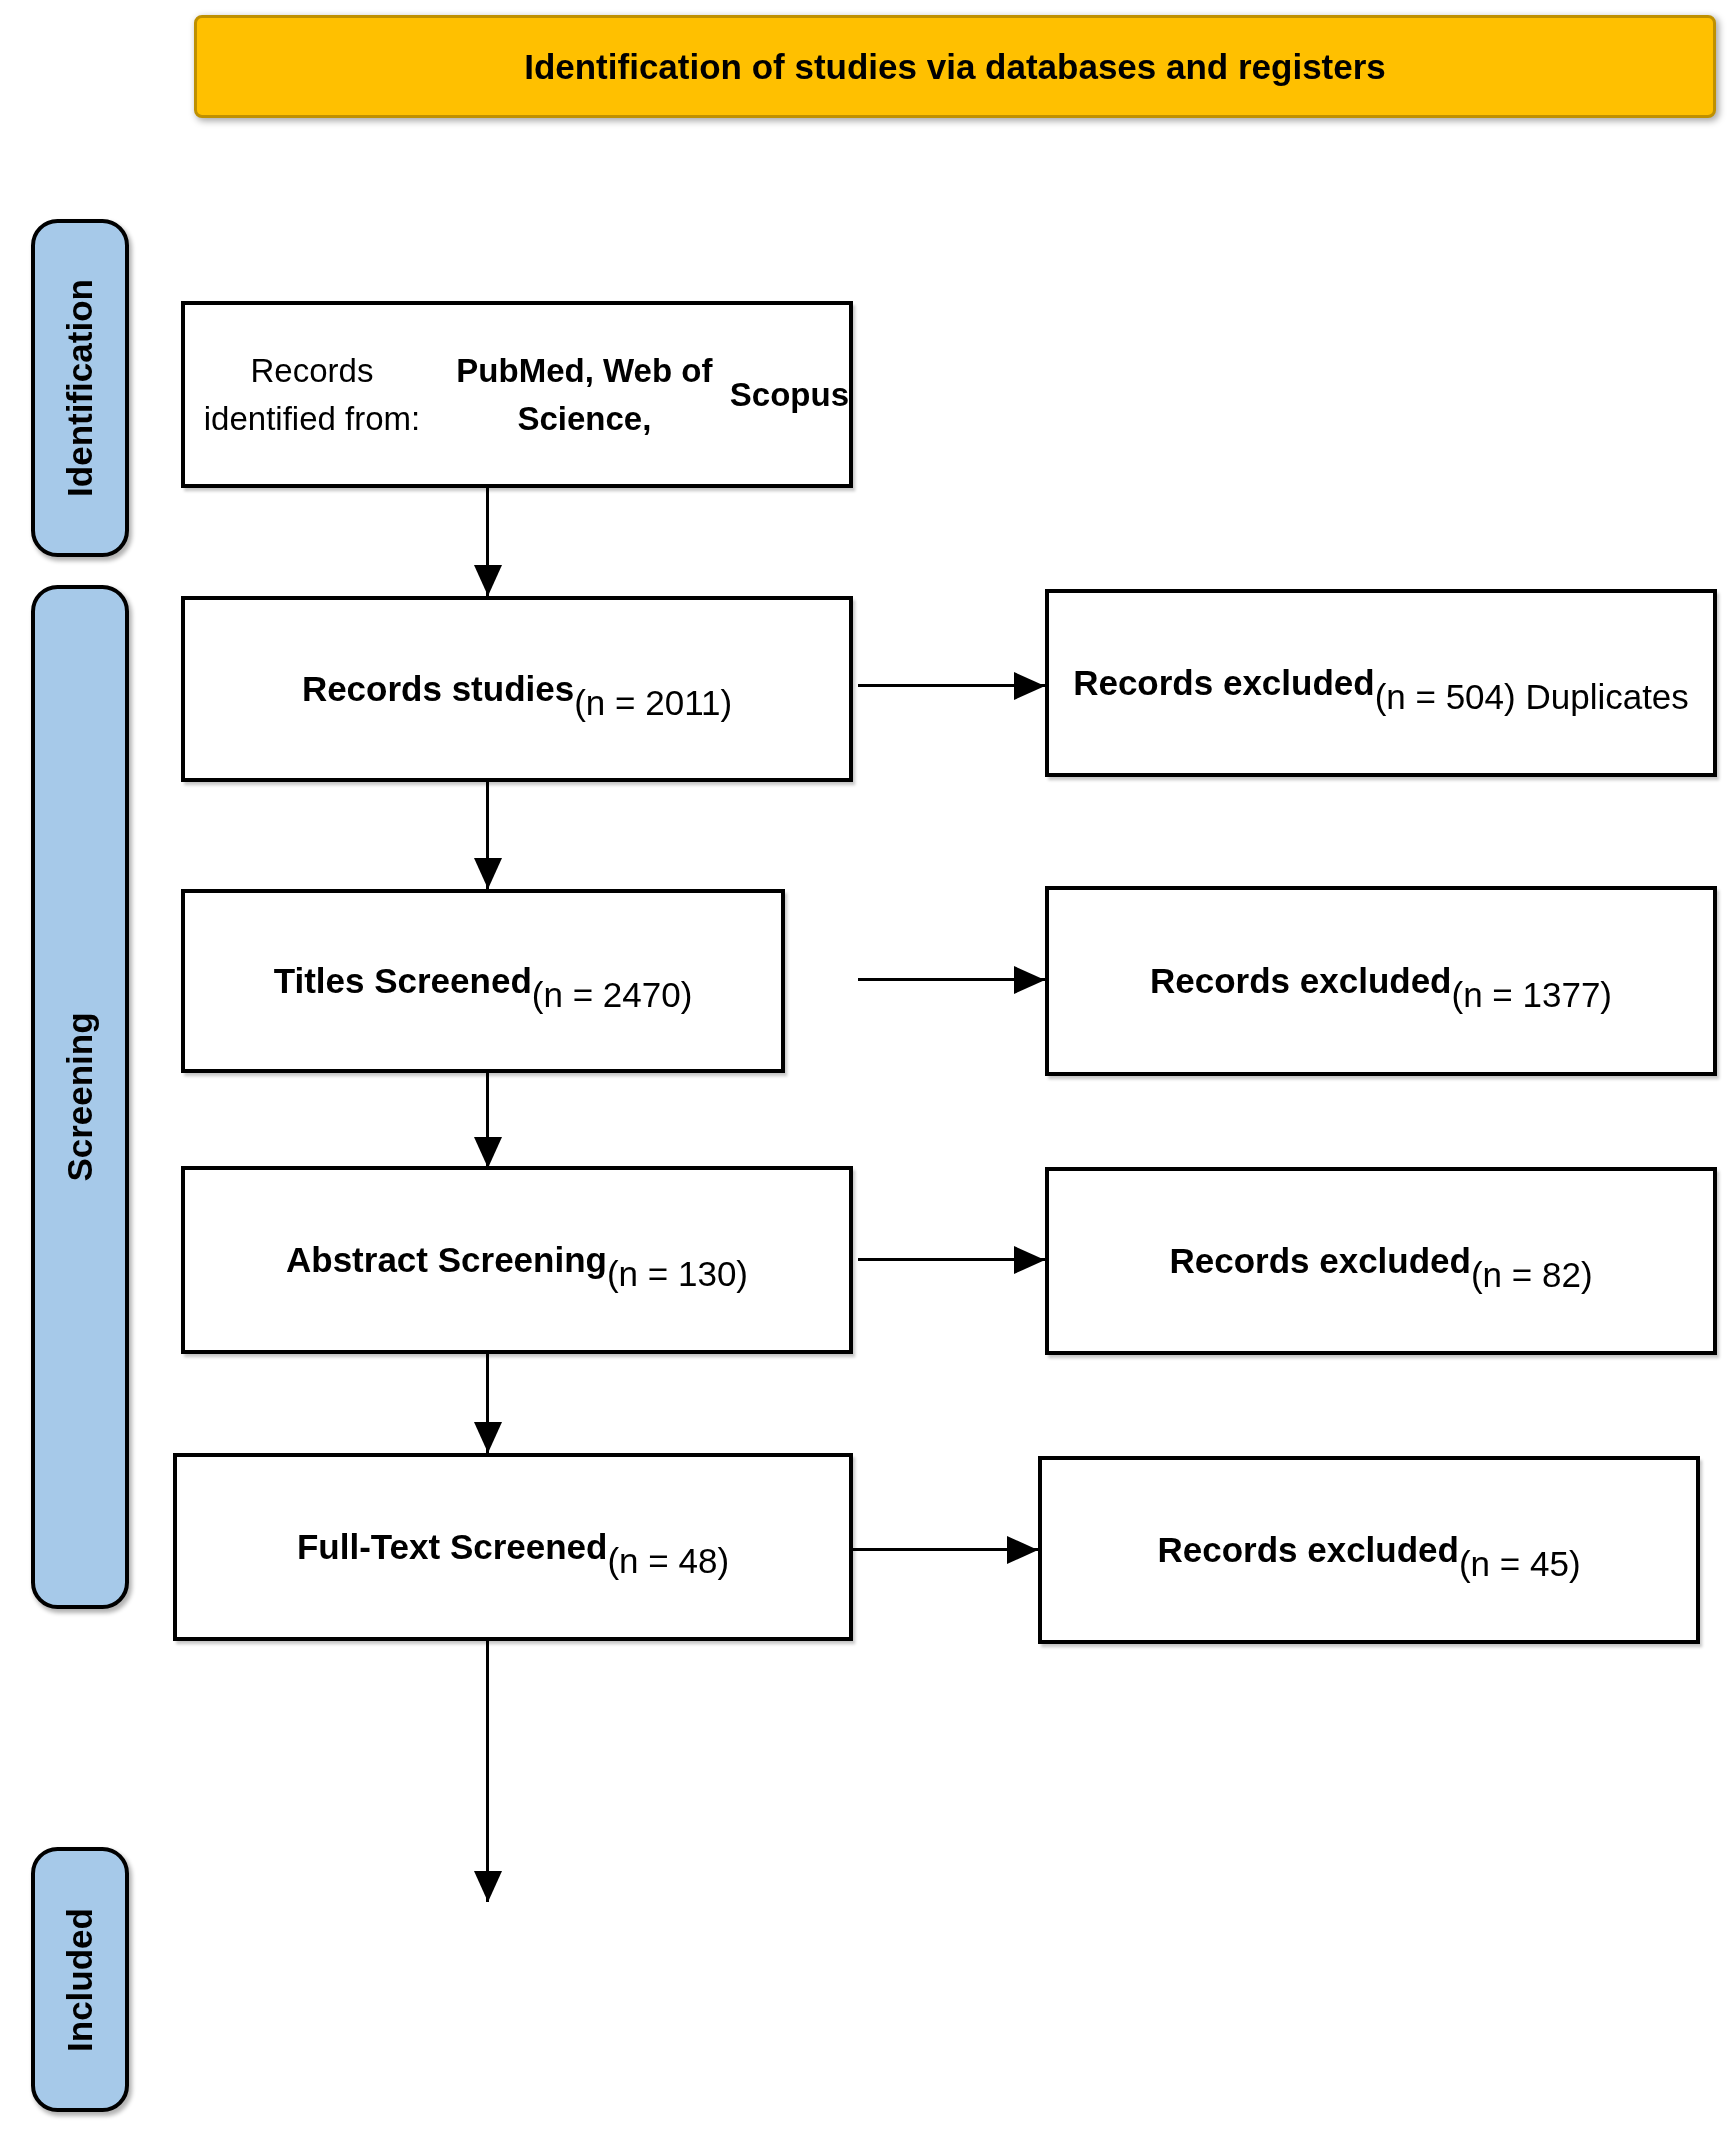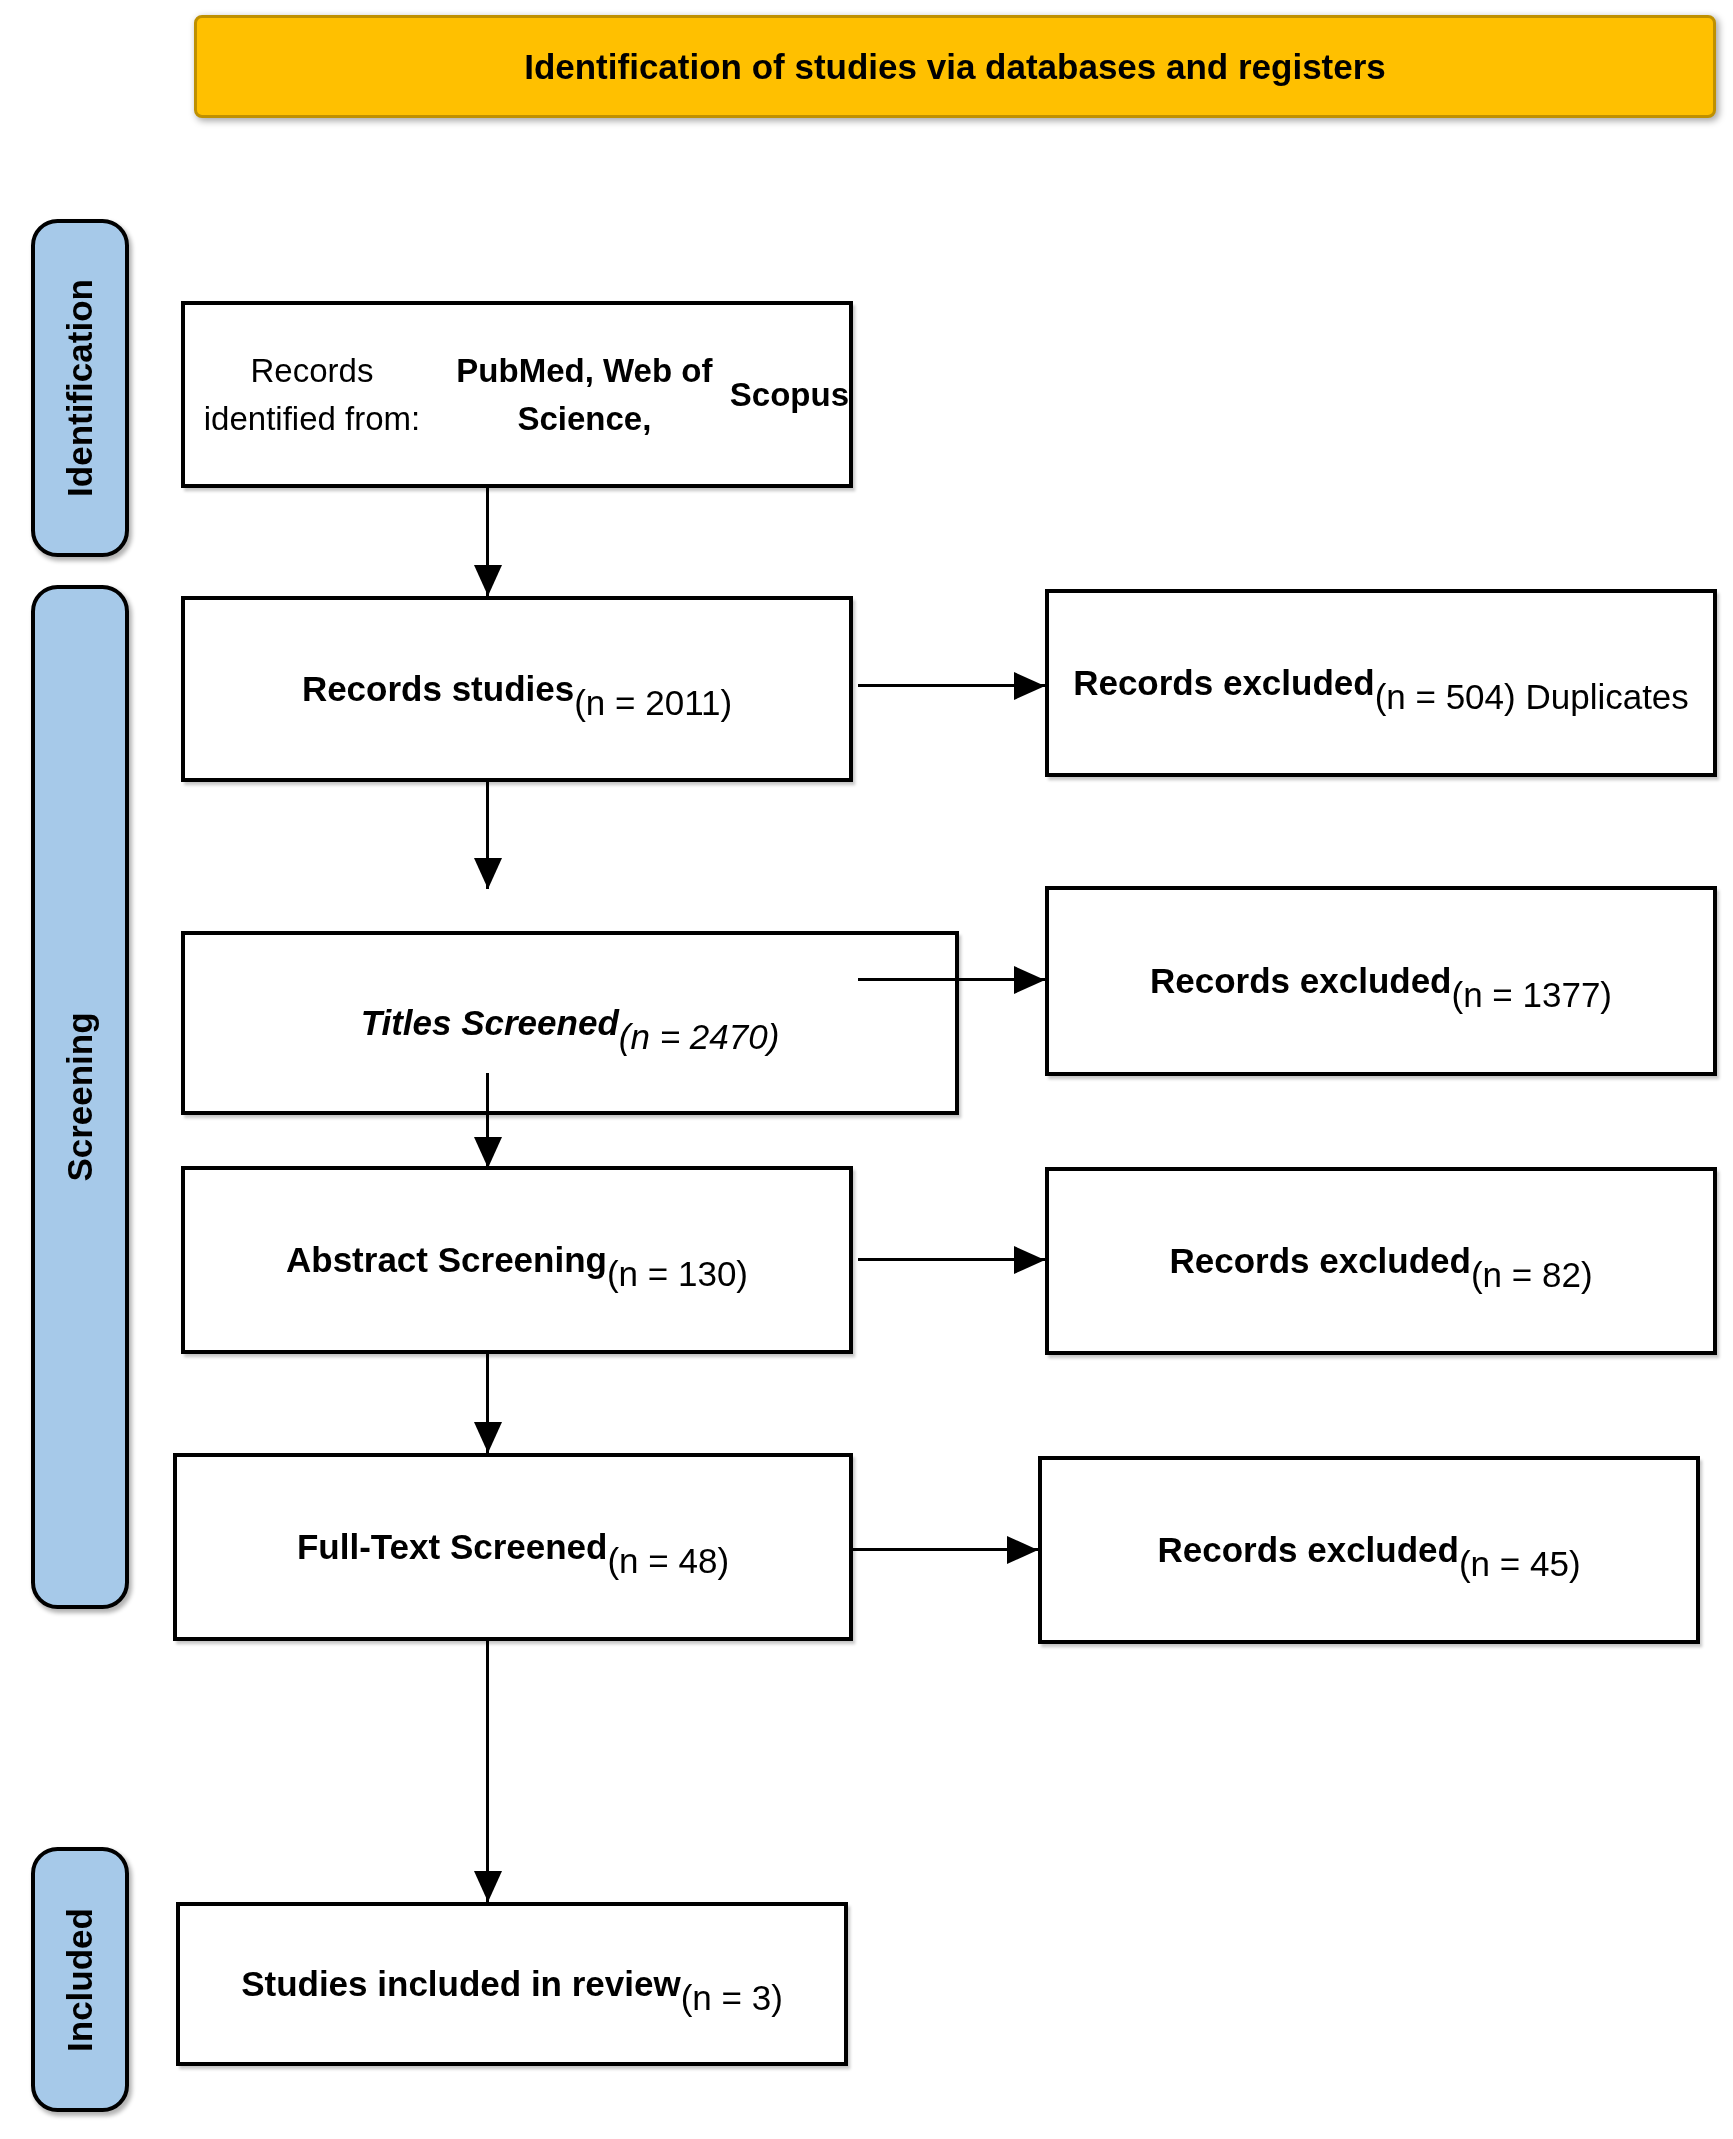--- a/index.html
+++ b/index.html
@@ -41,21 +41,21 @@
     display:flex;flex-direction:row;align-items:center;justify-content:center;
     text-align:center;box-sizing:border-box;
     box-shadow:2.8px 4.2px 2.8px rgba(0,0,0,.22);
   }
   .box .title{font-weight:bold;font-size:35px;line-height:1.35;}
   .box .count{font-weight:normal;font-size:35px;line-height:1.35;margin-top:28px;}
   .box .line{font-size:33px;line-height:1.45;}
   .box .line.bold{font-weight:bold;}
   #b1{left:181px;top:301px;width:672px;height:187px;}
   #b2{left:181px;top:596px;width:672px;height:186px;}
-  #b3{left:181px;top:931px;width:778px;height:184px;font-style:italic;}
+  #b3{left:181px;top:889px;width:604px;height:184px;}
   #b4{left:181px;top:1166px;width:672px;height:188px;}
   #b5{left:173px;top:1453px;width:680px;height:188px;}
   #b6{left:176px;top:1902px;width:672px;height:164px;}
   #r1{left:1045px;top:589px;width:672px;height:188px;}
   #r2{left:1045px;top:886px;width:672px;height:190px;}
   #r3{left:1045px;top:1167px;width:672px;height:188px;}
   #r4{left:1038px;top:1456px;width:662px;height:188px;}
   
   .varrow{position:absolute;width:2.8px;background:#000;}
   .varrow::after{
@@ -108,24 +108,20 @@
   <div class="box" id="b4">
     <div class="title">Abstract Screening</div>
     <div class="count">(n = 130)</div>
   </div>
 
   <div class="box" id="b5">
     <div class="title">Full-Text Screened</div>
     <div class="count">(n = 48)</div>
   </div>
 
-  <div class="box" id="b6">
-    <div class="title">Studies included in review</div>
-    <div class="count">(n = 3)</div>
-  </div>
 
   <div class="box" id="r1">
     <div class="title">Records excluded</div>
     <div class="count">(n = 504) Duplicates</div>
   </div>
 
   <div class="box" id="r2">
     <div class="title">Records excluded</div>
     <div class="count">(n = 1377)</div>
   </div>

